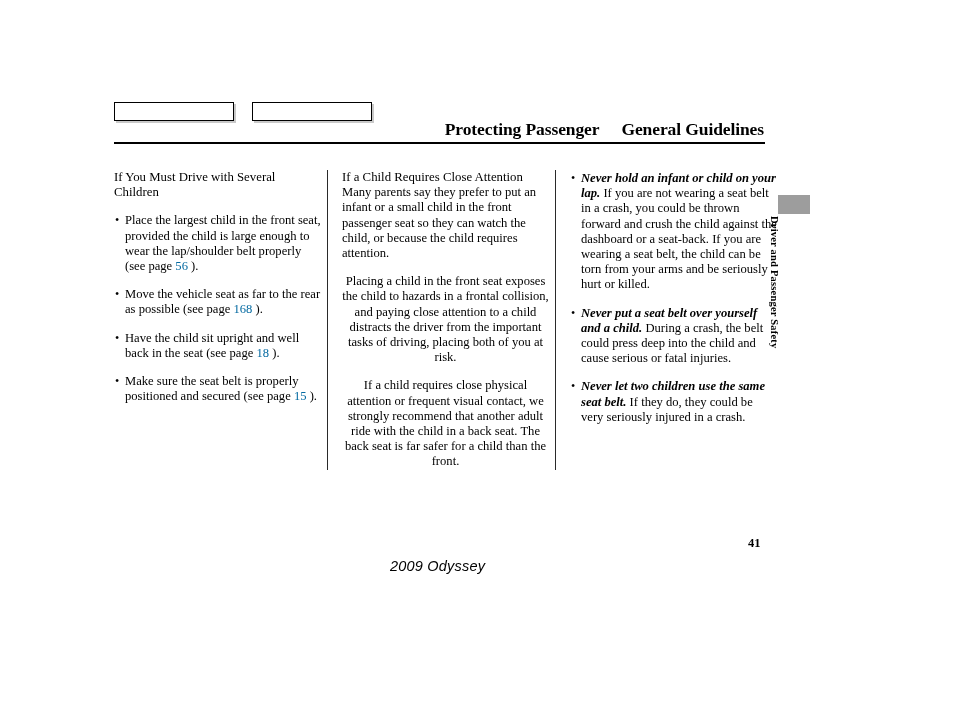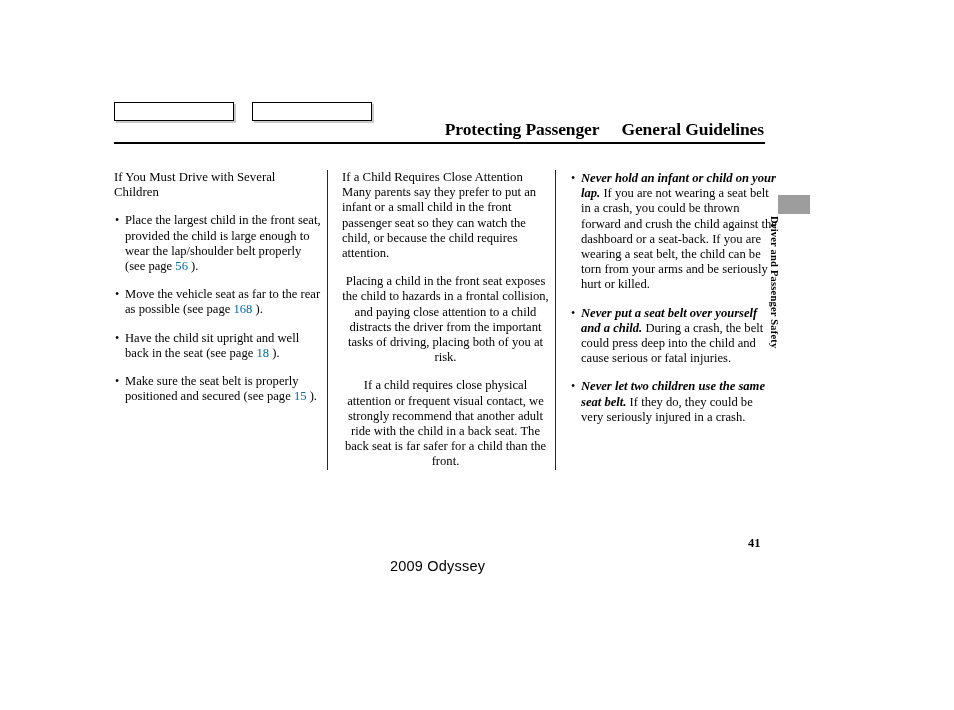--- a/index.html
+++ b/index.html
@@ -159,20 +159,21 @@
     font-size: 12.5px;
     font-weight: bold;
   }
   .footer-model {
     position: absolute;
     left: 390px;
     top: 558px;
     font-family: "Liberation Sans", "DejaVu Sans", sans-serif;
     font-size: 14.5px;
     letter-spacing: 0.2px;
+    font-style: italic;
   }
 </style>
 </head>
 <body>
 
 <div class="header-boxes">
   <div class="hbox"></div>
   <div class="hbox"></div>
 </div>
 

